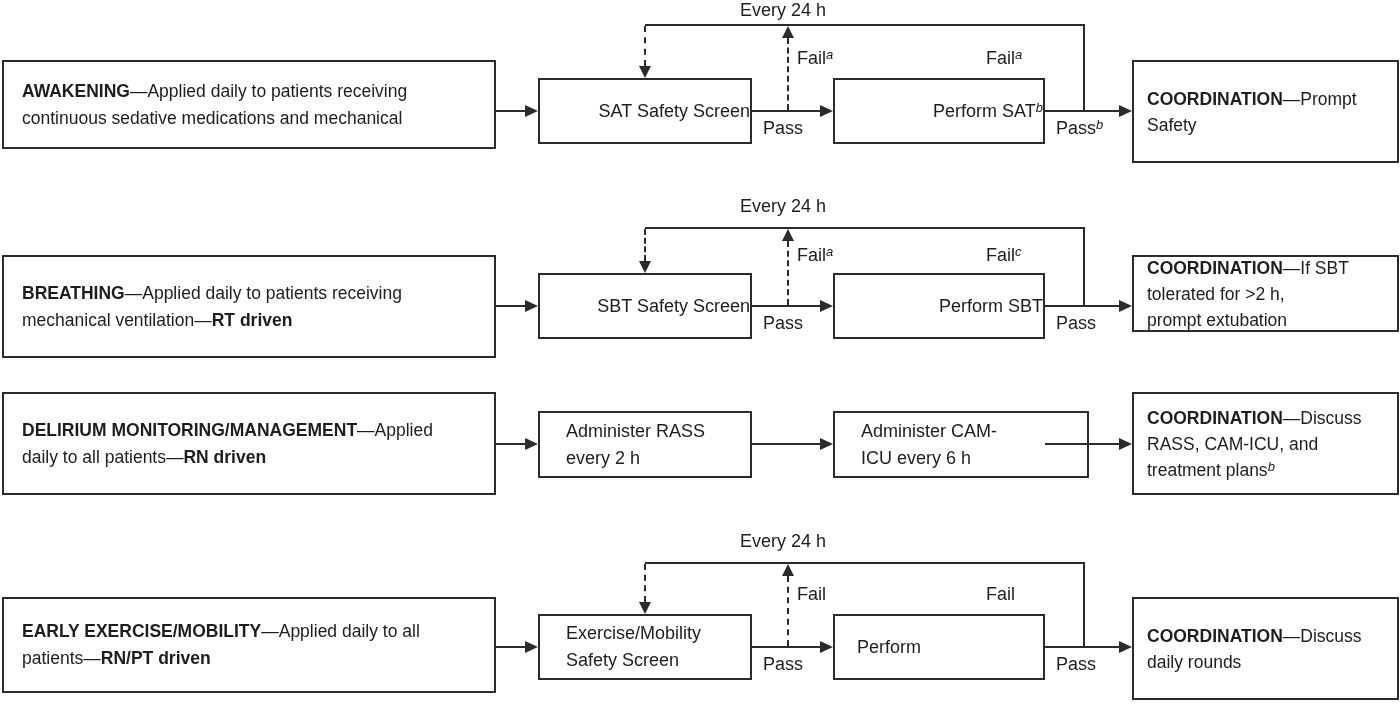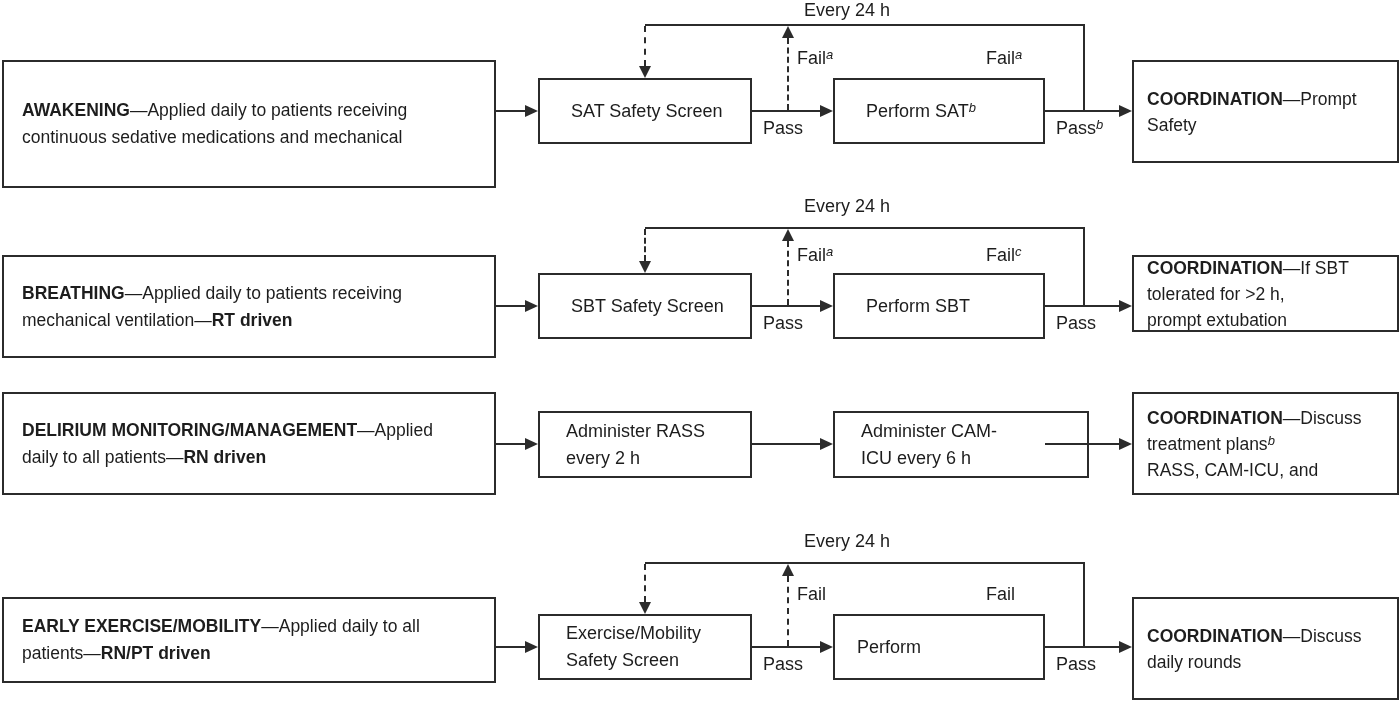--- a/index.html
+++ b/index.html
@@ -3,51 +3,51 @@
 <meta charset="utf-8">
 <style>
   html,body{margin:0;padding:0;background:#ffffff;}
   body{width:1400px;height:711px;position:relative;overflow:hidden;
        font-family:"Liberation Sans",sans-serif;color:#1d1d1d;}
   .box{position:absolute;background:#fff;border:2px solid #2b2b2b;box-sizing:border-box;
        display:flex;flex-direction:column;justify-content:center;}
   .big{font-size:17.5px;line-height:27px;padding:2px 6px 2px 18px;}
   .coordbox{font-size:17.5px;line-height:26px;padding:2px 6px 2px 13px;}
   .mid{font-size:18px;line-height:27px;}
-  .mid.center{align-items:flex-start;text-align:center;padding-left:31px;}
+  .mid.center{align-items:flex-end;text-align:center;}
   .mid.lft{padding-left:26px;}
   .mid.lft2{padding-left:22px;}
   .cl{white-space:nowrap;}
   b{font-weight:bold;}
   sup{font-style:italic;font-size:13px;line-height:0;vertical-align:5px;}
   .hl{position:absolute;height:2px;background:#2b2b2b;}
   .vl{position:absolute;width:2px;background:#2b2b2b;}
   .dv{position:absolute;width:0;border-left:2px dashed #2b2b2b;}
   .ahr{position:absolute;width:0;height:0;border-top:6px solid transparent;
        border-bottom:6px solid transparent;border-left:13px solid #2b2b2b;}
   .ahd{position:absolute;width:0;height:0;border-left:6px solid transparent;
        border-right:6px solid transparent;border-top:12px solid #2b2b2b;}
   .ahu{position:absolute;width:0;height:0;border-left:6px solid transparent;
        border-right:6px solid transparent;border-bottom:12px solid #2b2b2b;}
   .lbl{position:absolute;font-size:18px;white-space:nowrap;}
-  .loopl{position:absolute;font-size:18px;width:150px;text-align:right;white-space:nowrap;}
+  .loopl{position:absolute;font-size:18px;width:150px;text-align:left;white-space:nowrap;}
 </style>
 </head>
 <body>
 
 <div>
   <div class="loopl" style="left:740px;top:0px">Every 24 h</div>
   <div class="hl" style="left:645px;top:24px;width:440px"></div>
   <div class="vl" style="left:1083px;top:24px;height:88px"></div>
   <div class="dv" style="left:644px;top:26px;height:40px"></div>
   <div class="ahd" style="left:639px;top:66px"></div>
   <div class="dv" style="left:787px;top:38px;height:72px"></div>
   <div class="ahu" style="left:782px;top:26px"></div>
 
-  <div class="box big" style="left:2px;top:60px;width:494px;height:128px">
+  <div class="box big" style="left:2px;top:60px;width:494px;height:89px">
     <div class="cl hide-if-empty"><b>AWAKENING</b><span>—Applied daily to patients receiving</span></div>
     <div class="cl hide-if-empty"><span>continuous sedative medications and mechanical</span></div>
   </div>
 
   <div class="hl" style="left:495px;top:110px;width:31px"></div>
   <div class="ahr" style="left:525px;top:105px"></div>
 
   <div class="box mid center" style="left:538px;top:78px;width:214px;height:66px">
     <div class="cl"><span>SAT Safety Screen</span></div>
 
@@ -140,35 +140,35 @@
   <div class="box mid lft" style="left:833px;top:411px;width:256px;height:67px">
     <div class="cl"><span>Administer CAM-</span></div>
     <div class="cl hide-if-empty"><span>ICU every 6 h</span></div>
   </div>
 
   <div class="hl" style="left:1045px;top:443px;width:76px"></div>
   <div class="ahr" style="left:1119px;top:438px"></div>
 
   <div class="box coordbox" style="left:1132px;top:392px;width:267px;height:103px">
     <div class="cl"><b>COORDINATION</b><span>—Discuss</span></div>
+    <div class="cl hide-if-empty"><span>RASS, CAM-ICU, and</span></div>
     <div class="cl hide-if-empty"><span>treatment plans</span><sup class="hide-if-empty">b</sup></div>
-    <div class="cl hide-if-empty"><span>RASS, CAM-ICU, and</span></div>
   </div>
 </div>
 
 <div>
   <div class="loopl" style="left:740px;top:531px">Every 24 h</div>
   <div class="hl" style="left:645px;top:562px;width:440px"></div>
   <div class="vl" style="left:1083px;top:562px;height:86px"></div>
   <div class="dv" style="left:644px;top:564px;height:38px"></div>
   <div class="ahd" style="left:639px;top:602px"></div>
   <div class="dv" style="left:787px;top:576px;height:70px"></div>
   <div class="ahu" style="left:782px;top:564px"></div>
 
-  <div class="box big" style="left:2px;top:597px;width:494px;height:86px">
+  <div class="box big" style="left:2px;top:597px;width:494px;height:96px">
     <div class="cl hide-if-empty"><b>EARLY EXERCISE/MOBILITY</b><span>—Applied daily to all</span></div>
     <div class="cl hide-if-empty"><span>patients—</span><b class="hide-if-empty">RN/PT driven</b></div>
 
   </div>
 
   <div class="hl" style="left:495px;top:646px;width:31px"></div>
   <div class="ahr" style="left:525px;top:641px"></div>
 
   <div class="box mid lft" style="left:538px;top:614px;width:214px;height:66px">
     <div class="cl"><span>Exercise/Mobility</span></div>

